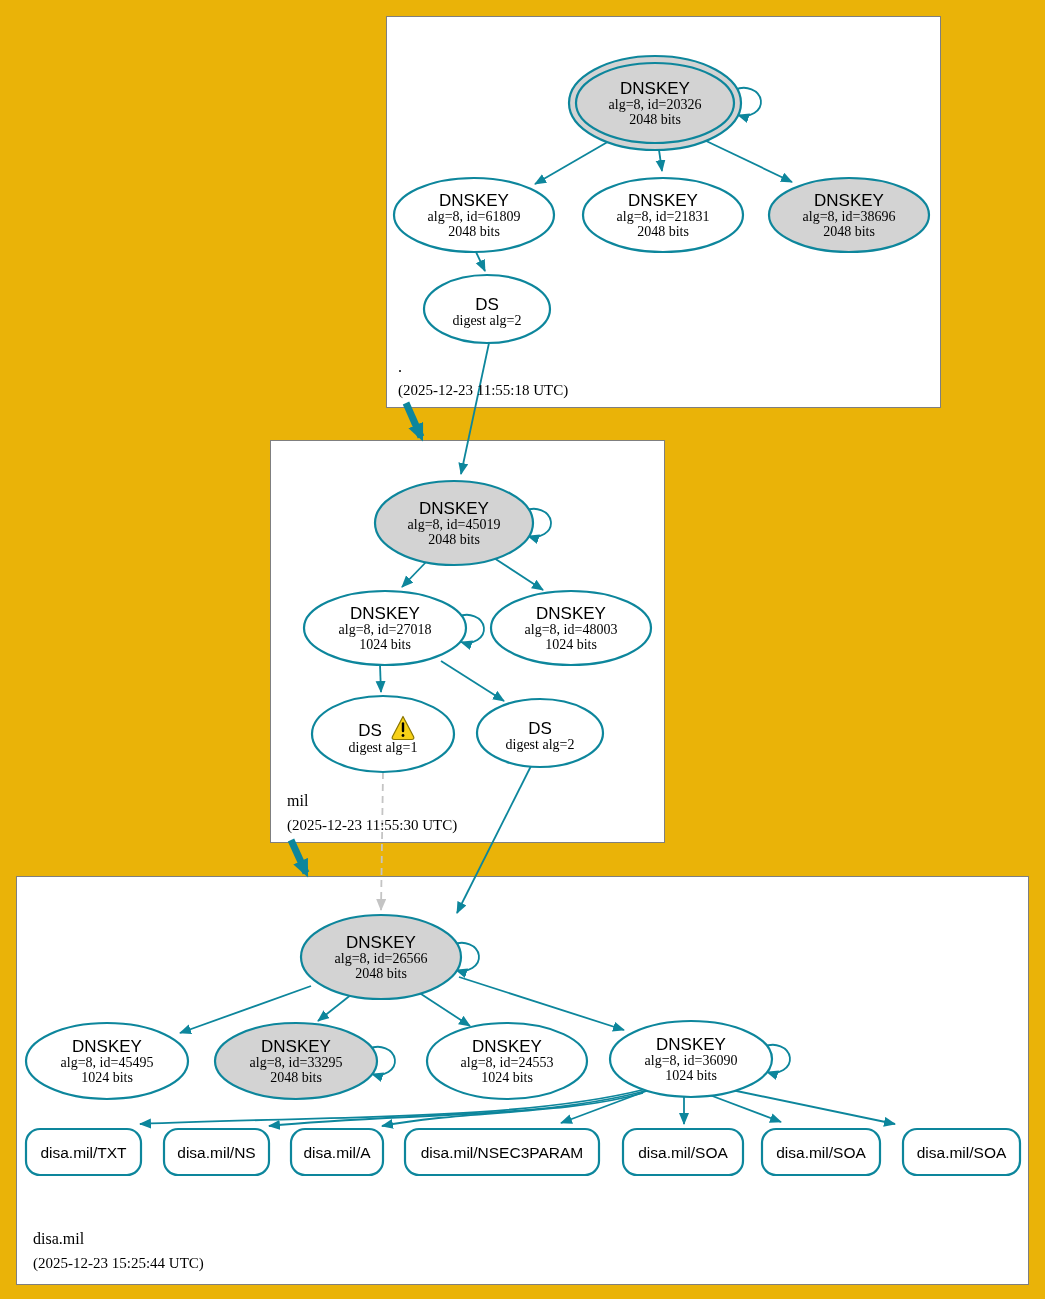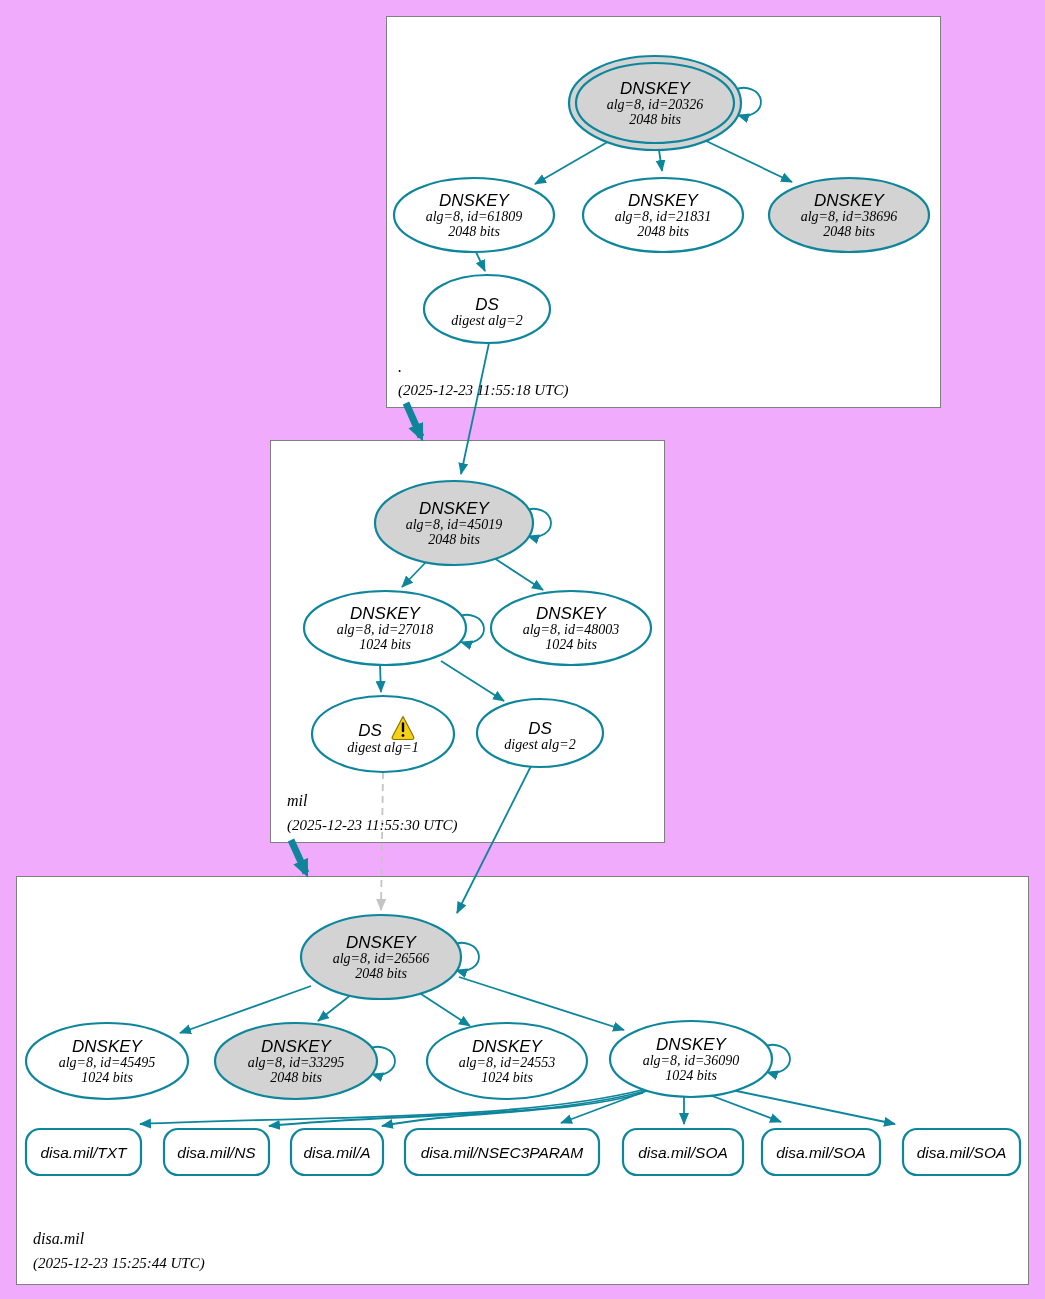--- a/index.html
+++ b/index.html
@@ -1,16 +1,16 @@
 <!DOCTYPE html>
 <html><head>
 <meta charset="utf-8">
 <style>
   html,body{margin:0;padding:0;background:#ffffff;}
-  .canvas{width:1045px;height:1299px;position:relative;background:#f0abfc;font-style:italic;}
+  .canvas{width:1045px;height:1299px;position:relative;background:#eab308;}
   svg{display:block;}
   .zbox{fill:#ffffff;stroke:#7f7f7f;stroke-width:1;}
   .node{fill:#ffffff;stroke:#0d869c;stroke-width:2.2;}
   .node.gray{fill:#d3d3d3;}
   .rec{fill:#ffffff;stroke:#0d869c;stroke-width:2.2;}
   .edge{fill:none;stroke:#0d869c;stroke-width:1.8;}
   .edge-dashed{fill:none;stroke:#c4c4c4;stroke-width:1.8;stroke-dasharray:7 5;}
   .zlink{fill:none;stroke:#0d869c;stroke-width:7;}
   text{fill:#000000;}
   .t-title{font-family:"Liberation Sans",sans-serif;font-size:17px;text-anchor:middle;}

